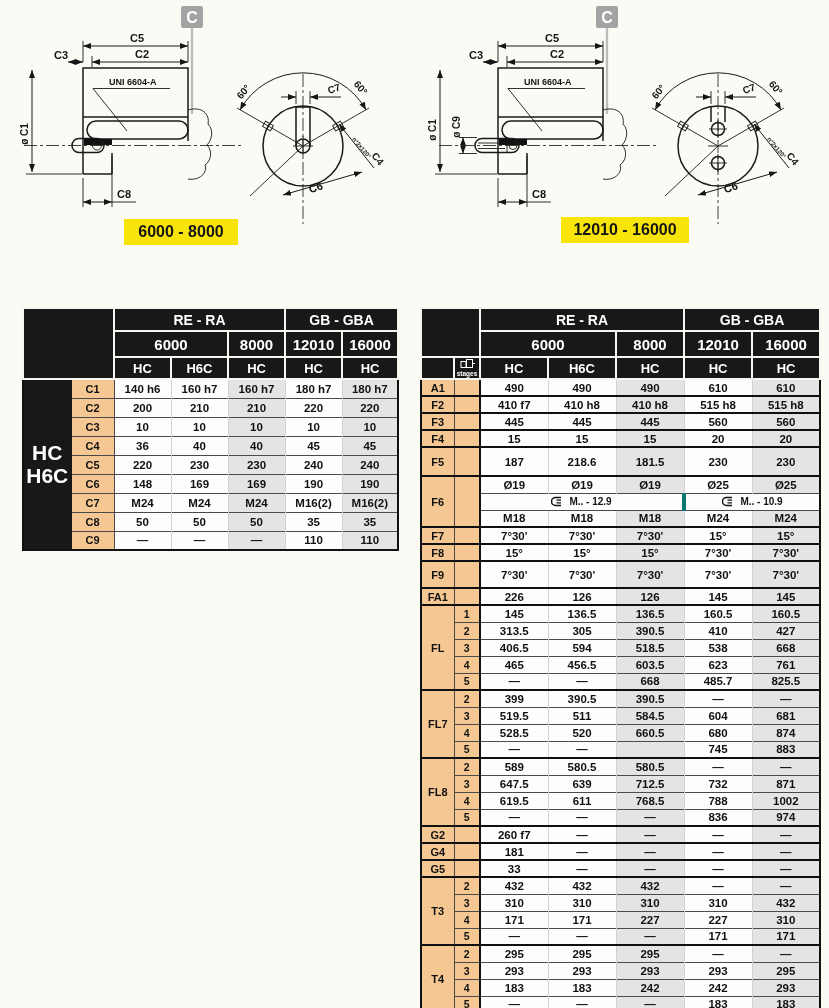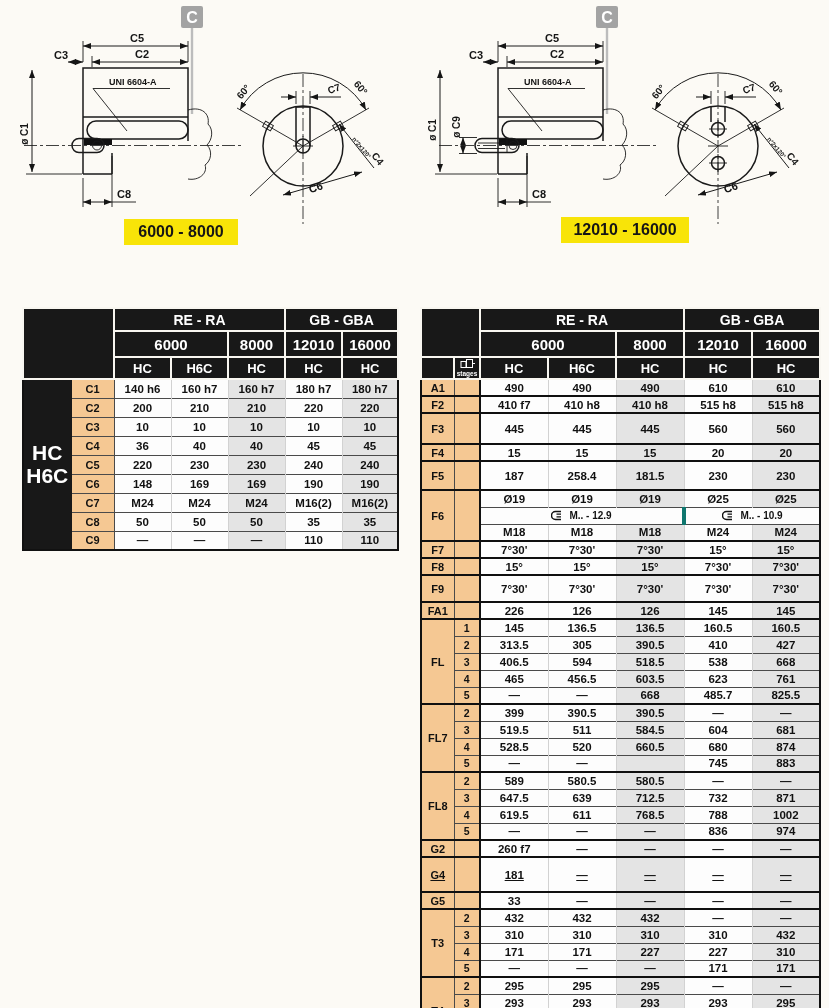--- a/index.html
+++ b/index.html
@@ -380,21 +380,21 @@
         </tr>
         <tr class="gstart" style="height: 17px;">
           <td class="lbl" rowspan="1">F2</td>
           <td class="stage" rowspan="1"></td>
           <td class="val">410 f7</td>
           <td class="val">410 h8</td>
           <td class="val shade">410 h8</td>
           <td class="val">515 h8</td>
           <td class="val shade">515 h8</td>
         </tr>
-        <tr class="gstart" style="height: 31px;">
+        <tr class="gstart" style="height: 17px;">
           <td class="lbl" rowspan="1">F3</td>
           <td class="stage" rowspan="1"></td>
           <td class="val">445</td>
           <td class="val">445</td>
           <td class="val shade">445</td>
           <td class="val">560</td>
           <td class="val shade">560</td>
         </tr>
         <tr class="gstart" style="height: 17px;">
           <td class="lbl" rowspan="1">F4</td>
@@ -402,21 +402,21 @@
           <td class="val">15</td>
           <td class="val">15</td>
           <td class="val shade">15</td>
           <td class="val">20</td>
           <td class="val shade">20</td>
         </tr>
         <tr class="gstart" style="height: 29px;">
           <td class="lbl" rowspan="1">F5</td>
           <td class="stage" rowspan="1"></td>
           <td class="val">187</td>
-          <td class="val">258.4</td>
+          <td class="val">218.6</td>
           <td class="val shade">181.5</td>
           <td class="val">230</td>
           <td class="val shade">230</td>
         </tr>
         <tr class="gstart" style="height: 17px;">
           <td class="lbl" rowspan="3">F6</td>
           <td class="stage" rowspan="3"></td>
           <td class="val">Ø19</td>
           <td class="val">Ø19</td>
           <td class="val shade">Ø19</td>
@@ -585,21 +585,21 @@
         </tr>
         <tr class="gstart" style="height: 17px;">
           <td class="lbl" rowspan="1">G2</td>
           <td class="stage" rowspan="1"></td>
           <td class="val">260 f7</td>
           <td class="val">—</td>
           <td class="val shade">—</td>
           <td class="val">—</td>
           <td class="val shade">—</td>
         </tr>
-        <tr class="gstart" style="height: 35px; text-decoration: underline;">
+        <tr class="gstart" style="height: 17px;">
           <td class="lbl" rowspan="1">G4</td>
           <td class="stage" rowspan="1"></td>
           <td class="val">181</td>
           <td class="val">—</td>
           <td class="val shade">—</td>
           <td class="val">—</td>
           <td class="val shade">—</td>
         </tr>
         <tr class="gstart" style="height: 17px;">
           <td class="lbl" rowspan="1">G5</td>

